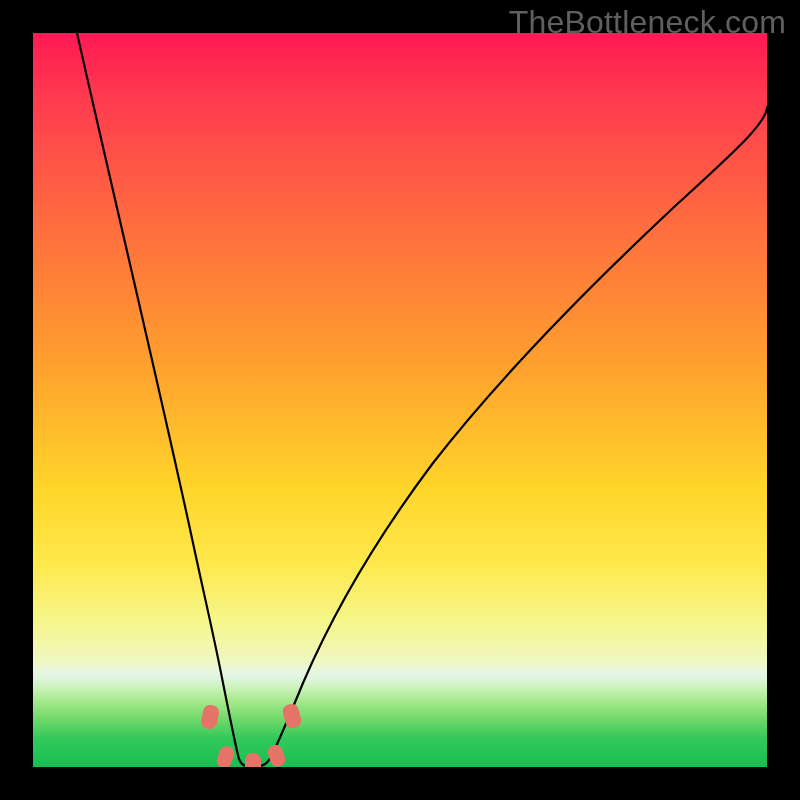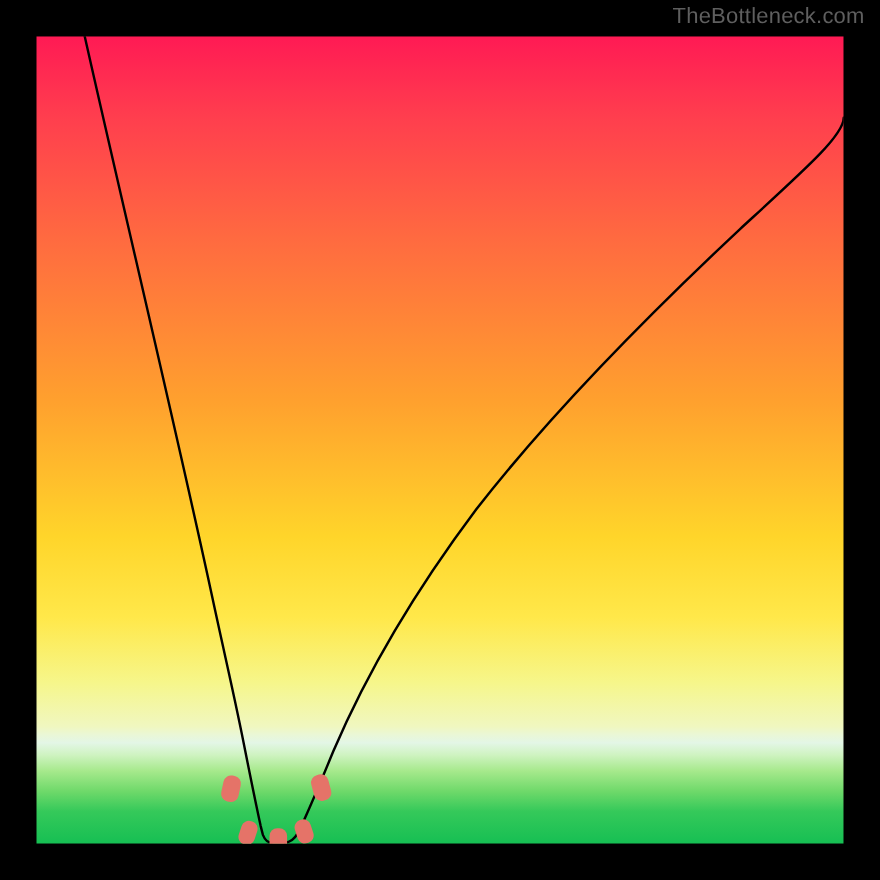--- a/index.html
+++ b/index.html
@@ -39,21 +39,21 @@
       #6fd96a 93.5%,
       #35c95a 96%,
       #16bf53 100%
     );
   }
   .watermark {
     position: absolute;
     top: 4px;
     right: 14px;
     color: #5f5f5f;
-    font-size: 20px;
+    font-size: 32px;
     letter-spacing: 0.2px;
     font-weight: 500;
     user-select: none;
   }
   svg.curve {
     position: absolute;
     inset: 0;
     width: 734px;
     height: 734px;
     overflow: visible;

